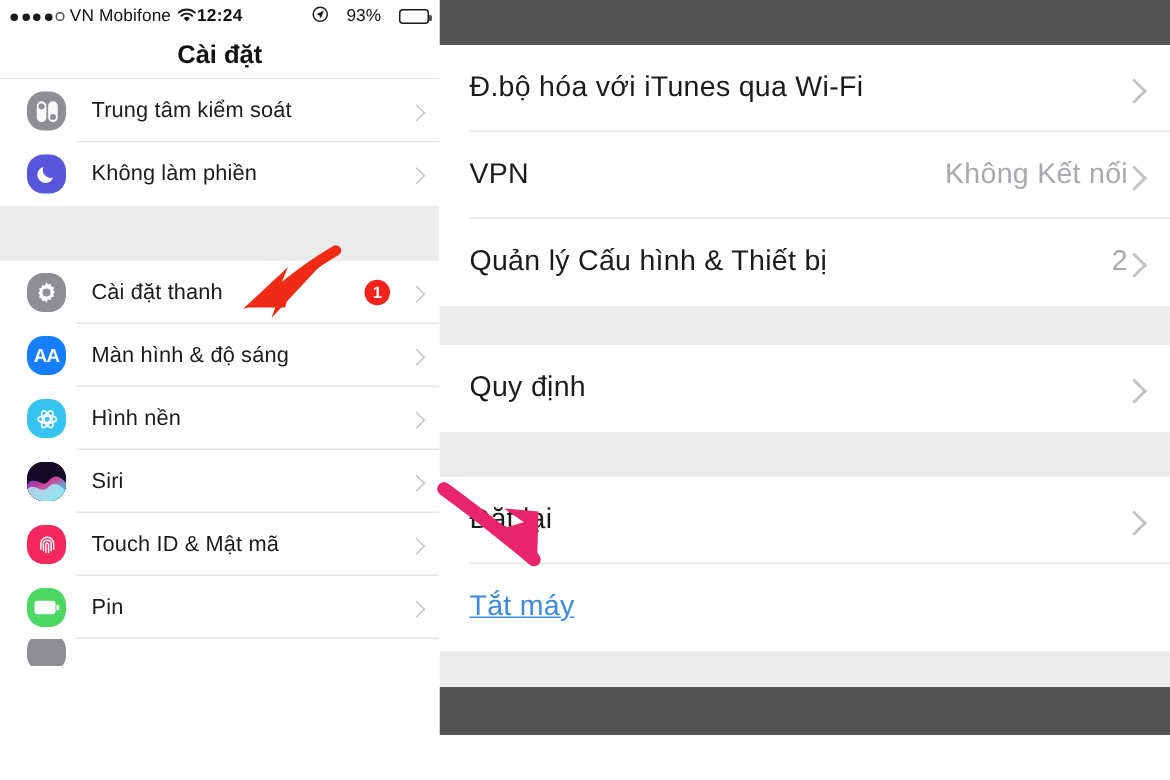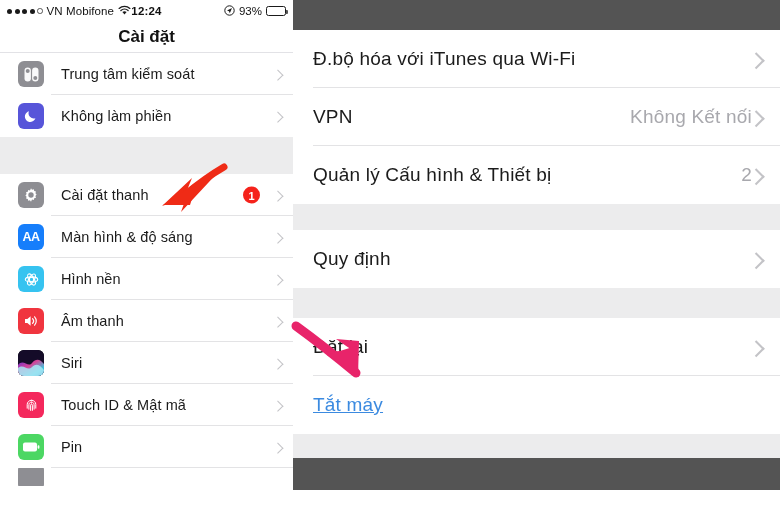--- a/index.html
+++ b/index.html
@@ -22,21 +22,21 @@
   .sb-left{display:flex;align-items:center;gap:4px;}
   .dots{display:flex;align-items:center;gap:2.5px;}
   .dot{width:5px;height:5px;border-radius:50%;background:#1a1a1a;}
   .dot.hollow{background:transparent;border:1px solid #555;width:3.5px;height:3.5px;}
   .carrier{font-size:11.5px;letter-spacing:.1px;}
   .wifi-ic{display:inline-block;}
   .sb-time{
     position:absolute;left:0;right:0;text-align:center;
     font-size:11.5px;font-weight:bold;letter-spacing:.2px;pointer-events:none;
   }
-  .sb-right{margin-left:auto;display:flex;align-items:center;gap:4px;}
+  .sb-right{margin-left:auto;display:flex;align-items:center;gap:12px;}
   .batt-pct{font-size:11.5px;}
   .batt{
     width:20px;height:10px;border:1.2px solid #1a1a1a;border-radius:2.5px;
     position:relative;box-sizing:border-box;padding:1px;
   }
   .batt-fill{height:100%;background:#1a1a1a;border-radius:1px;}
   .batt:after{
     content:"";position:absolute;right:-3px;top:3px;width:1.6px;height:4px;
     background:#555;border-radius:0 1px 1px 0;
   }
@@ -51,21 +51,21 @@
   .gap{background:#ececed;}
   .gap.g1{height:37px;}
   .row{
     height:42px;display:flex;align-items:center;position:relative;
     background:#fff;padding-left:18px;box-sizing:border-box;
   }
   .row .sep{
     position:absolute;left:51px;right:0;bottom:0;height:1px;background:#e3e3e5;
   }
   .icon{
-    width:26px;height:26px;border-radius:6px;flex:0 0 auto;
+    width:26px;height:26px;border-radius:11px;flex:0 0 auto;
     display:flex;align-items:center;justify-content:center;
     overflow:hidden;position:relative;
   }
   .rlabel{
     margin-left:17px;font-size:14.5px;color:#1b1b1b;letter-spacing:.1px;
     white-space:nowrap;
     text-align:right;
   }
   .chev{
     position:absolute;right:14px;top:50%;transform:translateY(-50%);
@@ -227,31 +227,20 @@
               <ellipse cx="8.5" cy="8.5" rx="6.2" ry="2.6" transform="rotate(60 8.5 8.5)"></ellipse>
               <ellipse cx="8.5" cy="8.5" rx="6.2" ry="2.6" transform="rotate(120 8.5 8.5)"></ellipse>
             </g>
           </svg>
         </span>
         <span class="rlabel">Hình nền</span>
         <span class="chev"></span>
         <span class="sep"></span>
       </div>
 
-      <div class="row">
-        <span class="icon ic-sound">
-          <svg width="18" height="16" viewBox="0 0 18 16">
-            <path d="M3 6h2.4L8.6 3.2v9.6L5.4 10H3z" fill="#fff"></path>
-            <path d="M10.6 5.6a3.6 3.6 0 0 1 0 4.8M12.6 3.8a6.2 6.2 0 0 1 0 8.4" stroke="#fff" stroke-width="1.2" fill="none" stroke-linecap="round"></path>
-          </svg>
-        </span>
-        <span class="rlabel">Âm thanh</span>
-        <span class="chev"></span>
-        <span class="sep"></span>
-      </div>
 
       <div class="row">
         <span class="icon ic-siri">
           <svg width="26" height="26" viewBox="0 0 26 26">
             <defs>
               <linearGradient id="sg" x1="0" y1="0" x2="1" y2="1">
                 <stop offset="0" stop-color="#6a2fd6"></stop>
                   <stop offset=".4" stop-color="#e0479e"></stop>
                 <stop offset=".75" stop-color="#3ad2e8"></stop>
                   <stop offset="1" stop-color="#0a5fb4"></stop>

